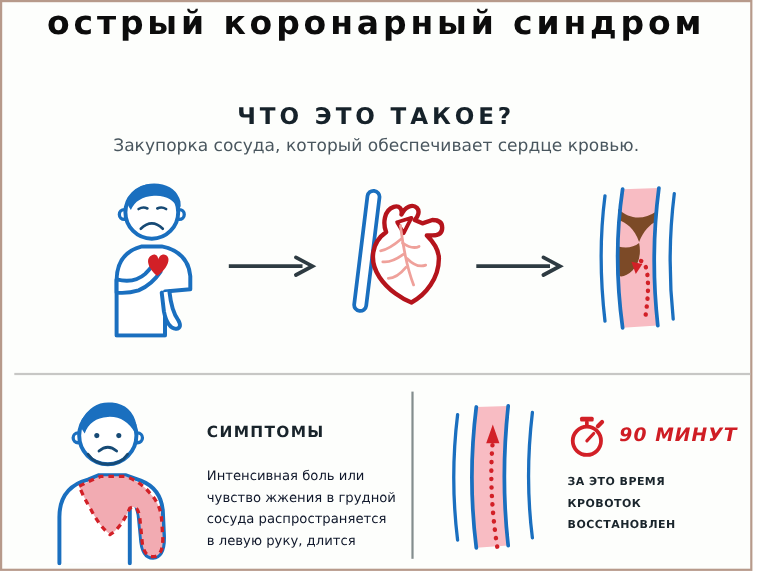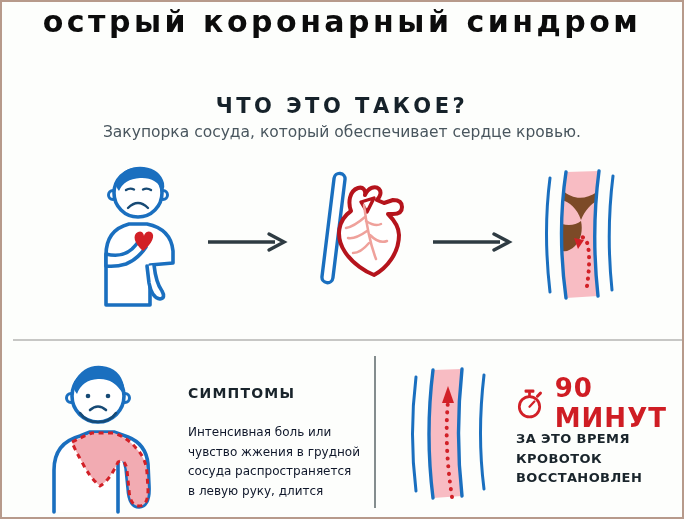--- a/index.html
+++ b/index.html
@@ -21,23 +21,23 @@
     position:absolute; top:121px; left:0; right:0; text-align:center;
     font-size:15.5px; color:#49565e;
   }
   .abs { position:absolute; }
   .divider-h { position:absolute; top:337px; left:11px; width:678px; height:2px; background:#c7c7c5; }
   .divider-v { position:absolute; left:372px; top:354px; width:2px; height:152px; background:#848d8e; }
   .symptoms-block { position:absolute; left:186px; top:383px; width:175px; }
   .symptoms-heading { font-size:14px; font-weight:bold; letter-spacing:1.2px; color:#19242b; margin-bottom:22px; }
   .symptoms-line { font-size:12px; color:#0f172a; line-height:19.5px; }
   .timer-row { position:absolute; left:512px; top:371px; display:flex; align-items:center; }
-  .timer-duration { font-size:26px; font-weight:bold; letter-spacing:1px; color:#cf1d24; margin-left:9px; }
+  .timer-duration { font-size:17px; font-weight:bold; letter-spacing:1px; color:#cf1d24; margin-left:9px;font-style:italic; }
   .recovery-block { position:absolute; left:514px; top:427px; }
-  .recovery-line { font-size:13px; font-weight:bold; letter-spacing:0.4px; color:#1a252c; line-height:19.5px; }
+  .recovery-line { font-size:10px; font-weight:bold; letter-spacing:0.4px; color:#1a252c; line-height:19.5px; }
   svg { display:block; }
 </style>
 </head>
 <body>
 
 <div class="canvas">
 
   <div class="main-title">острый коронарный синдром</div>
 
   <div class="what-heading">ЧТО ЭТО ТАКОЕ?</div>

